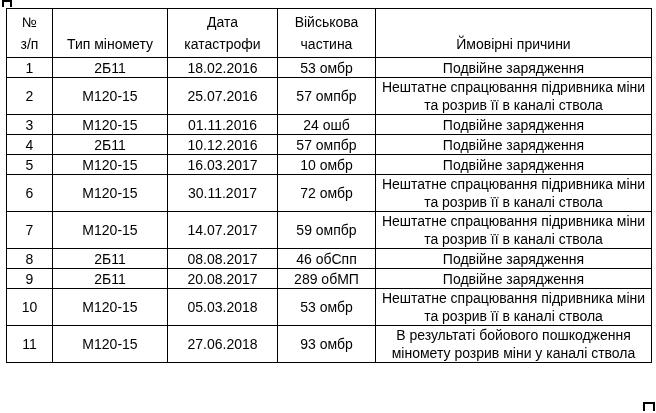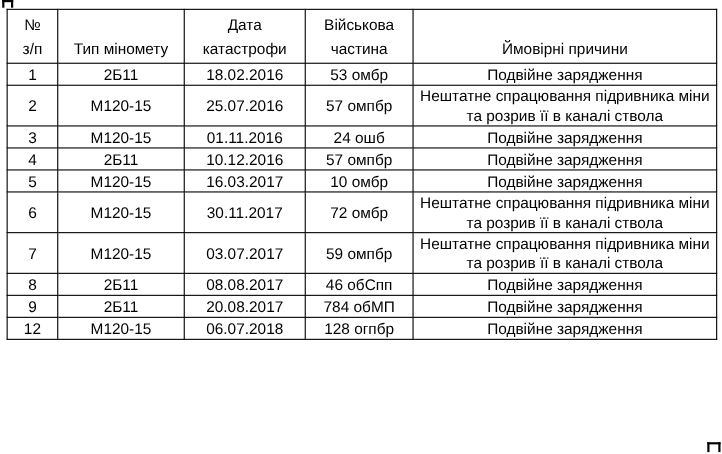--- a/index.html
+++ b/index.html
@@ -122,46 +122,53 @@
     <td>6</td>
     <td>М120-15</td>
     <td>30.11.2017</td>
     <td>72 омбр</td>
     <td>Нештатне спрацювання підривника міни та розрив її в каналі ствола</td>
   </tr>
 
   <tr>
     <td>7</td>
     <td>М120-15</td>
-    <td>03.07.2017</td>
+    <td>14.07.2017</td>
     <td>59 омпбр</td>
     <td>Нештатне спрацювання підривника міни та розрив її в каналі ствола</td>
   </tr>
 
   <tr>
     <td>8</td>
     <td>2Б11</td>
     <td>08.08.2017</td>
     <td>46 обСпп</td>
     <td>Подвійне зарядження</td>
   </tr>
 
   <tr>
     <td>9</td>
     <td>2Б11</td>
     <td>20.08.2017</td>
-    <td>784 обМП</td>
+    <td>289 обМП</td>
     <td>Подвійне зарядження</td>
   </tr>
 
-
+  <tr>
+    <td>10</td>
+    <td>М120-15</td>
+    <td>05.03.2018</td>
+    <td>53 омбр</td>
+    <td>Нештатне спрацювання підривника міни та розрив її в каналі ствола</td>
+  </tr>
 
   <tr>
-    <td>12</td>
+    <td>11</td>
     <td>М120-15</td>
-    <td>06.07.2018</td>
-    <td>128 огпбр</td>
-    <td>Подвійне зарядження</td>
+    <td>27.06.2018</td>
+    <td>93 омбр</td>
+    <td>В результаті бойового пошкодження міномету розрив міни у каналі ствола</td>
   </tr>
+
 </tbody>
 </table>
 
 <div class="artifact artifact-br"></div>
 
 </body></html>

